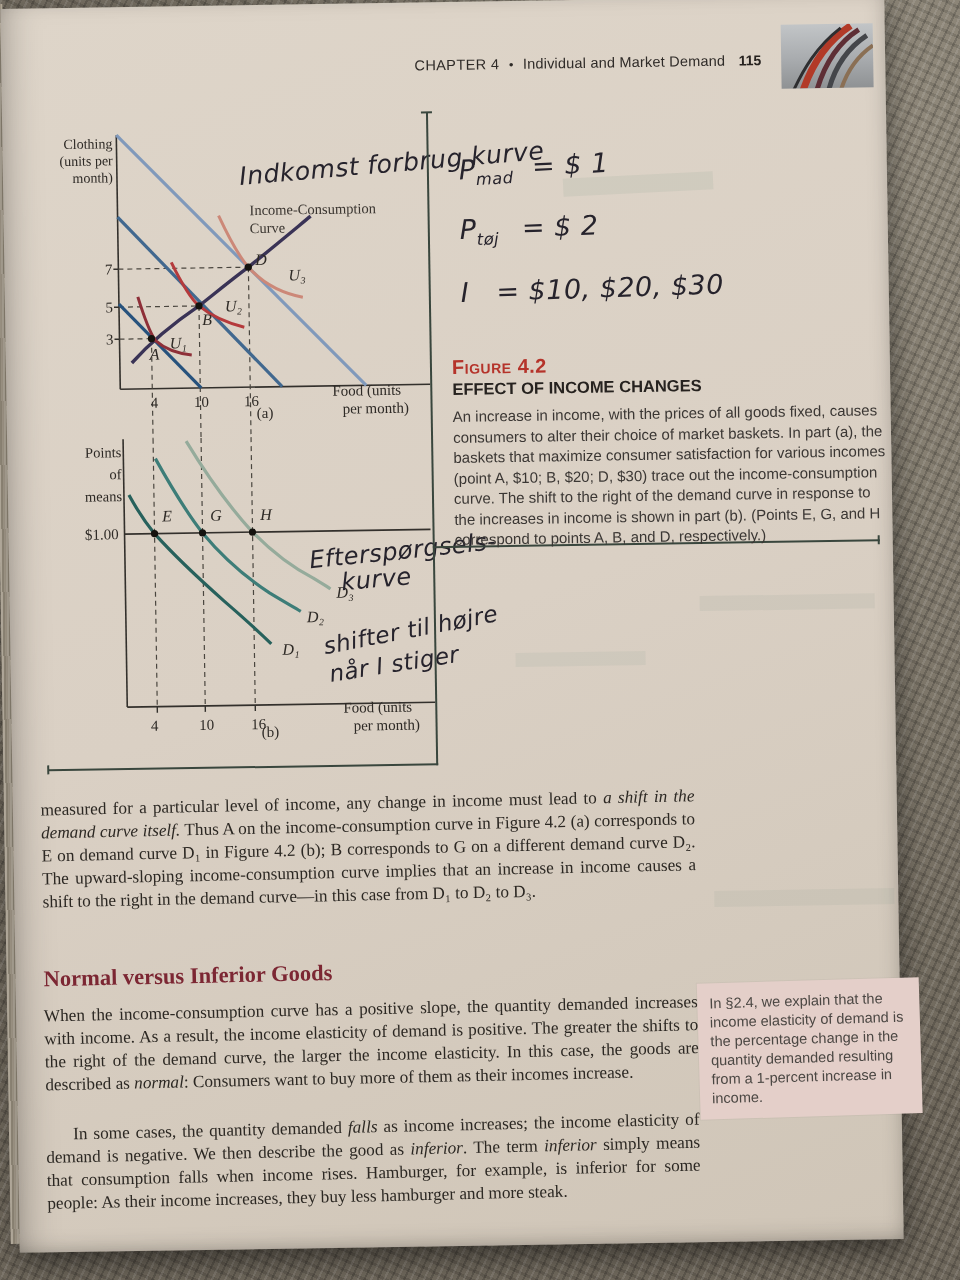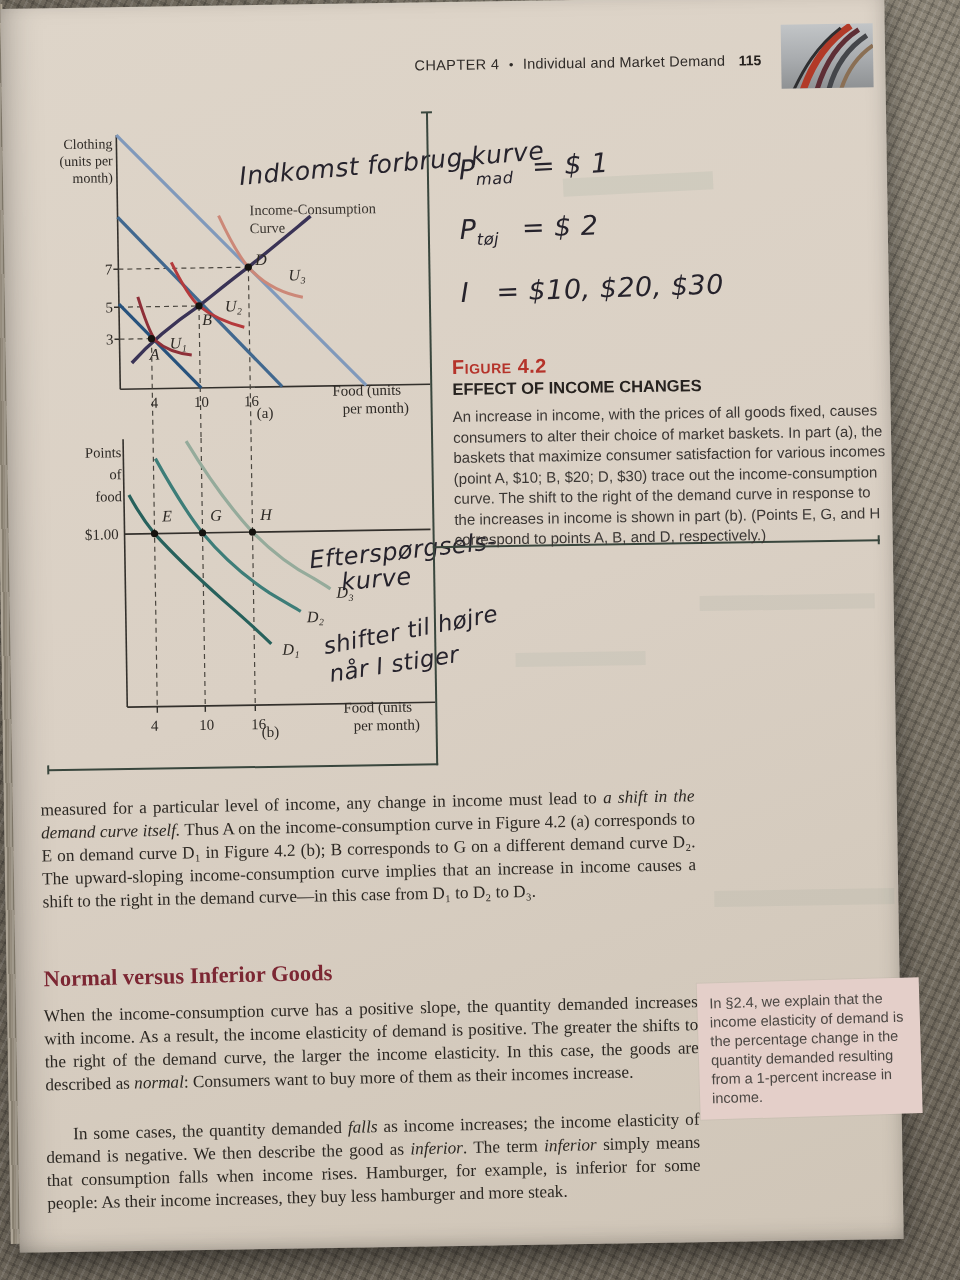--- a/index.html
+++ b/index.html
@@ -162,21 +162,21 @@
   </div>
 
   <div class="abs serif" style="left:246px;top:196px;font-size:14.5px;line-height:18px;color:#3a3530;">
     <div>Income-Consumption</div>
     <div>Curve</div>
   </div>
 
   <div class="abs serif" style="left:60px;top:434px;width:54px;text-align:right;font-size:14.5px;line-height:22px;">
     <div>Points</div>
     <div>of</div>
-    <div>food</div>
+    <div>means</div>
   </div>
 
   <div class="abs hand" style="left:236px;top:146px;font-size:25px;transform:rotate(-4deg);white-space:nowrap;">Indkomst forbrug kurve</div>
 
   <div class="abs hand" style="left:456px;top:138px;font-size:27px;line-height:52px;white-space:nowrap;">
     <div style="transform:rotate(-2deg);">
       <span>P</span><sub>mad</sub>
       <span style="margin-left:10px;">= $ 1</span>
     </div>
     <div style="transform:rotate(-1deg);">

